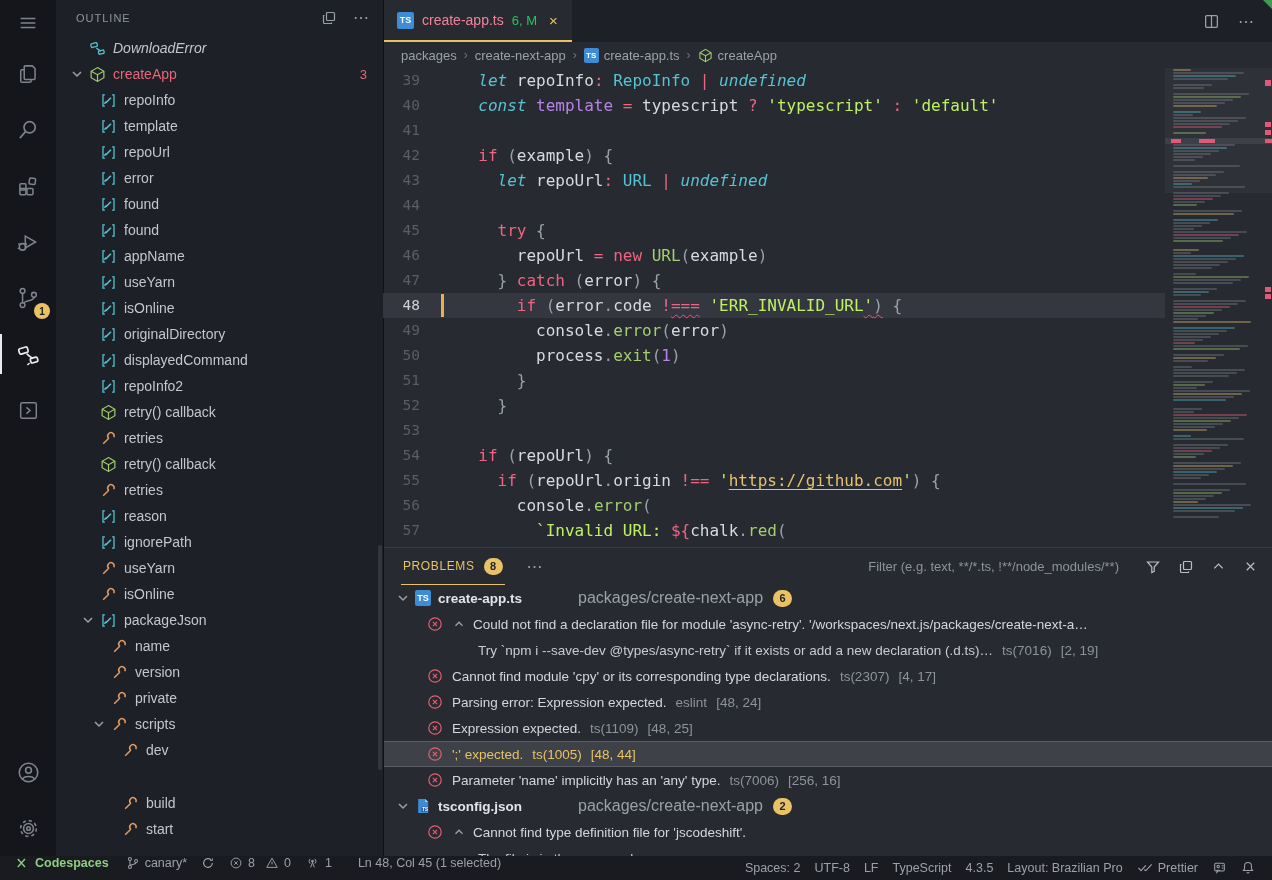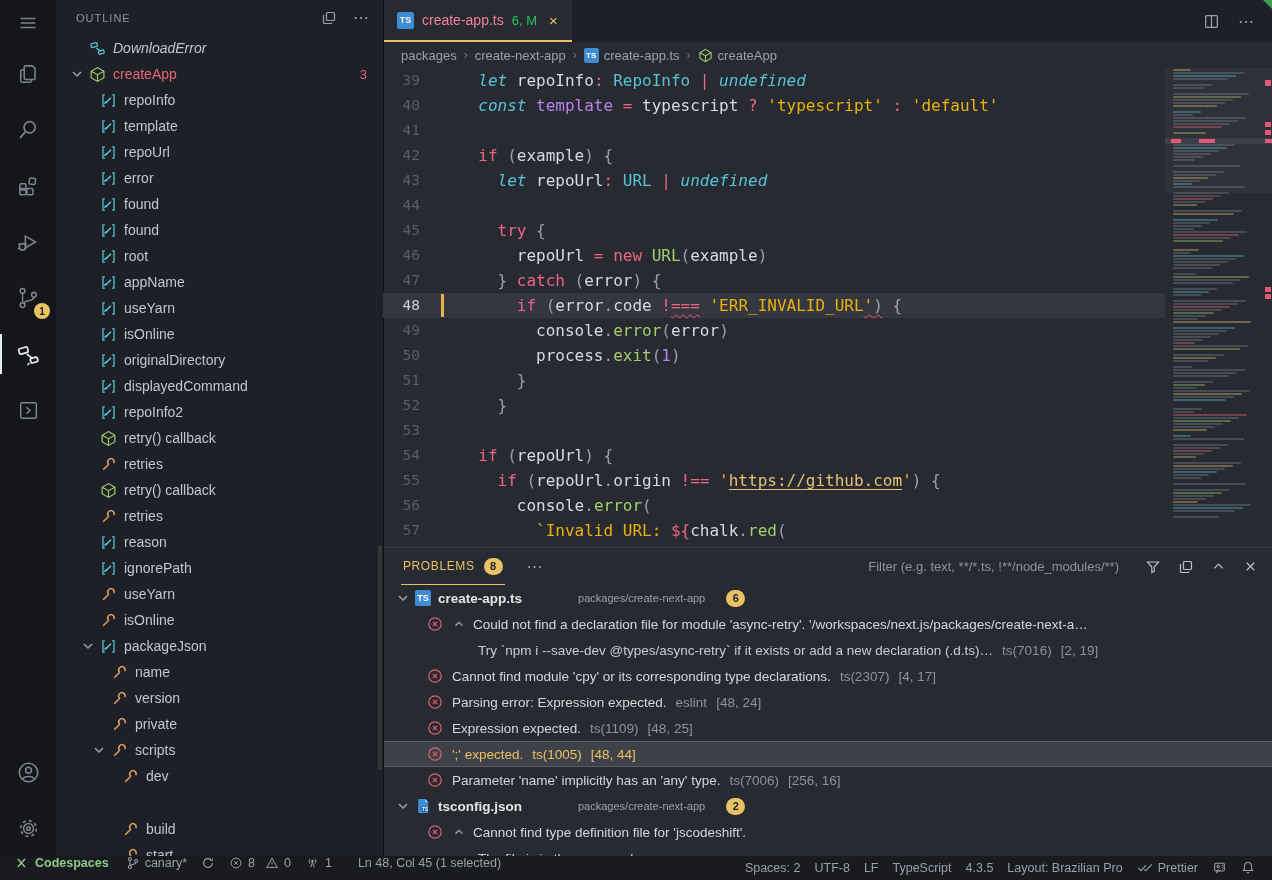--- a/index.html
+++ b/index.html
@@ -61,21 +61,21 @@
   .cl pre { margin-left:18px; font-family:inherit; }
   .tk { }
   .c-w { }
   .c-d { color:#56c3d4; font-style:italic; }
   .c-k { color:#ee6583; }
   .c-t { color:#56c3d4; }
   .c-ti { color:#56c3d4; font-style:italic; }
   .c-v { color:#d7dae0; }
   .c-p { color:#9aa0ab; }
   .c-o { color:#ee6583; }
-  .c-s { color:#eab308; }
+  .c-s { color:#bef264; }
   .c-su { color:#e6c172; text-decoration:underline; text-underline-offset:3px; }
   .c-f { color:#a3cf6f; }
   .c-pr { color:#b982e8; }
   .c-e { color:#ee6583; }
   .c-sq { text-decoration:underline wavy #f0507a 1px; text-decoration-skip-ink:none; text-underline-offset:3px; }
 
   
   #minimap { position:absolute; top:0; right:0; width:107px; bottom:0; background:#282a31; overflow:hidden; }
   #minimap-view { position:absolute; left:0; right:0; top:0; height:125px; background:rgba(255,255,255,.035); }
   .mm-line { height:2px; margin:1px 10px 0 8px; background:#7c828a; opacity:.38; border-radius:1px; }
@@ -91,21 +91,21 @@
   .badge { min-width:19px; height:17px; border-radius:9px; background:#e8c264; color:#23252a; font-size:11px; font-weight:bold; display:inline-flex; align-items:center; justify-content:center; padding:0 6px; }
   #panel-more { color:#9aa0a8; margin-left:22px; letter-spacing:2px; cursor:pointer; }
   #panel-filter { margin-left:auto; color:#8d939b; font-size:13px; }
   #panel-actions { display:flex; align-items:center; gap:17px; color:#b9bec5; margin-left:26px; }
   #panel-actions svg { cursor:pointer; }
 
   #problems-list { flex:1; overflow:hidden; font-size:13.5px; }
   .p-row { height:26px; display:flex; align-items:center; white-space:nowrap; cursor:pointer; }
   .p-row .twisty { width:16px; height:16px; color:#9aa0a8; margin:0 4px 0 12px; flex:none; }
   .p-row.file .fname { color:#e1e4e8; font-weight:700; margin-right:8px; }
-  .p-row.file .fpath { color:#9aa0a8; font-size:11px; margin-right:21px;padding-left:48px; }
+  .p-row.file .fpath { color:#9aa0a8; font-size:16px; margin-right:10px;padding-left:48px; }
   .p-row .fico { margin-right:7px; width:16px; height:16px; flex:none; }
   .p-row.issue { padding-left:44px; }
   .p-row.issue .errico { width:16px; height:16px; margin-right:9px; flex:none; }
   .p-row.issue .expand { width:14px; height:14px; color:#9aa0a8; margin-right:7px; flex:none; }
   .p-row .msg { color:#d3d6db; }
   .p-row .src { color:#8d939b; margin-left:9px; }
   .p-row .pos { color:#8d939b; margin-left:9px; }
   .p-row.cont { padding-left:95px; }
   .p-row.cont .msg { color:#c8ccd1; }
   .p-row.selected { background:#3e4147; box-shadow:0 1px 0 #5a5d63 inset, 0 -1px 0 #5a5d63 inset; }
@@ -292,31 +292,20 @@
       <div class="o-row" style="padding-left: 24px;">
         <span class="twisty"></span>
         <span class="oicon">
           <svg viewBox="0 0 16 16" fill="none" stroke="#56c3d4" stroke-width="1.2">
             <path d="M4.6 2.8H2.8v10.4h1.8M11.4 2.8h1.8v10.4h-1.8"></path>
             <path d="M10.3 5.4 5.6 10.1" stroke-width="1.5"></path>
             <path d="M5.6 10.1l-1 .4.4-1z" fill="#56c3d4"></path>
           </svg>
         </span>
         <span class="olabel">found</span>
-      </div>
-      <div class="o-row" style="padding-left: 24px;">
-        <span class="twisty"></span>
-        <span class="oicon">
-          <svg viewBox="0 0 16 16" fill="none" stroke="#56c3d4" stroke-width="1.2">
-            <path d="M4.6 2.8H2.8v10.4h1.8M11.4 2.8h1.8v10.4h-1.8"></path>
-            <path d="M10.3 5.4 5.6 10.1" stroke-width="1.5"></path>
-            <path d="M5.6 10.1l-1 .4.4-1z" fill="#56c3d4"></path>
-          </svg>
-        </span>
-        <span class="olabel">root</span>
       </div>
       <div class="o-row" style="padding-left: 24px;">
         <span class="twisty"></span>
         <span class="oicon">
           <svg viewBox="0 0 16 16" fill="none" stroke="#56c3d4" stroke-width="1.2">
             <path d="M4.6 2.8H2.8v10.4h1.8M11.4 2.8h1.8v10.4h-1.8"></path>
             <path d="M10.3 5.4 5.6 10.1" stroke-width="1.5"></path>
             <path d="M5.6 10.1l-1 .4.4-1z" fill="#56c3d4"></path>
           </svg>
         </span>

